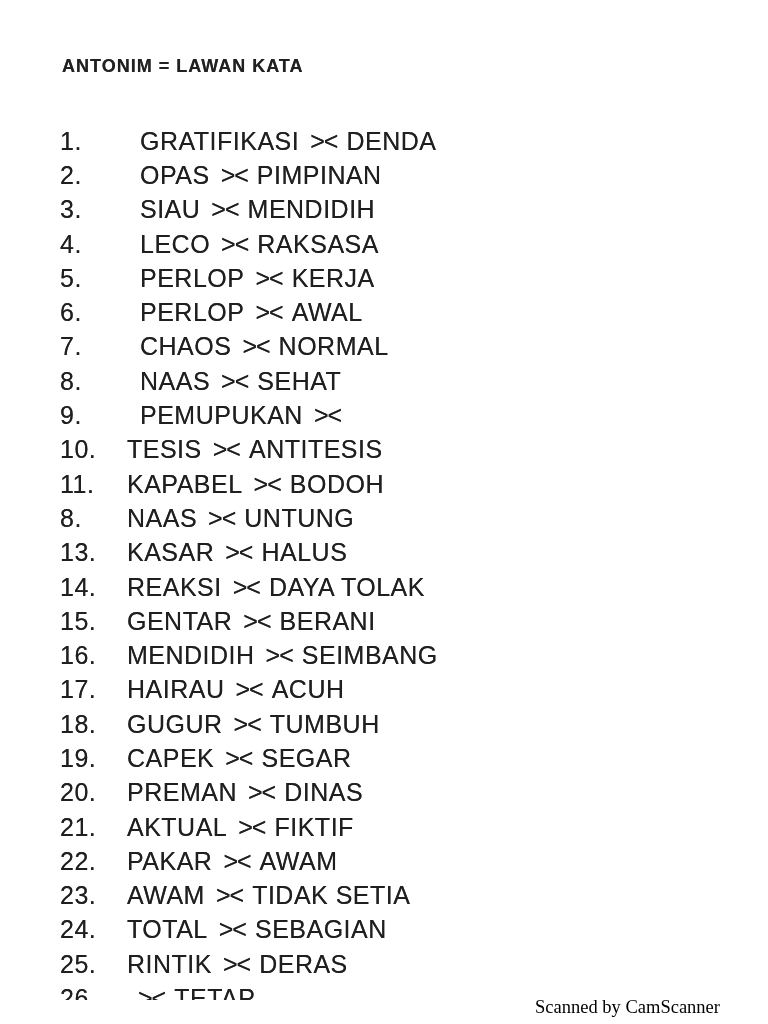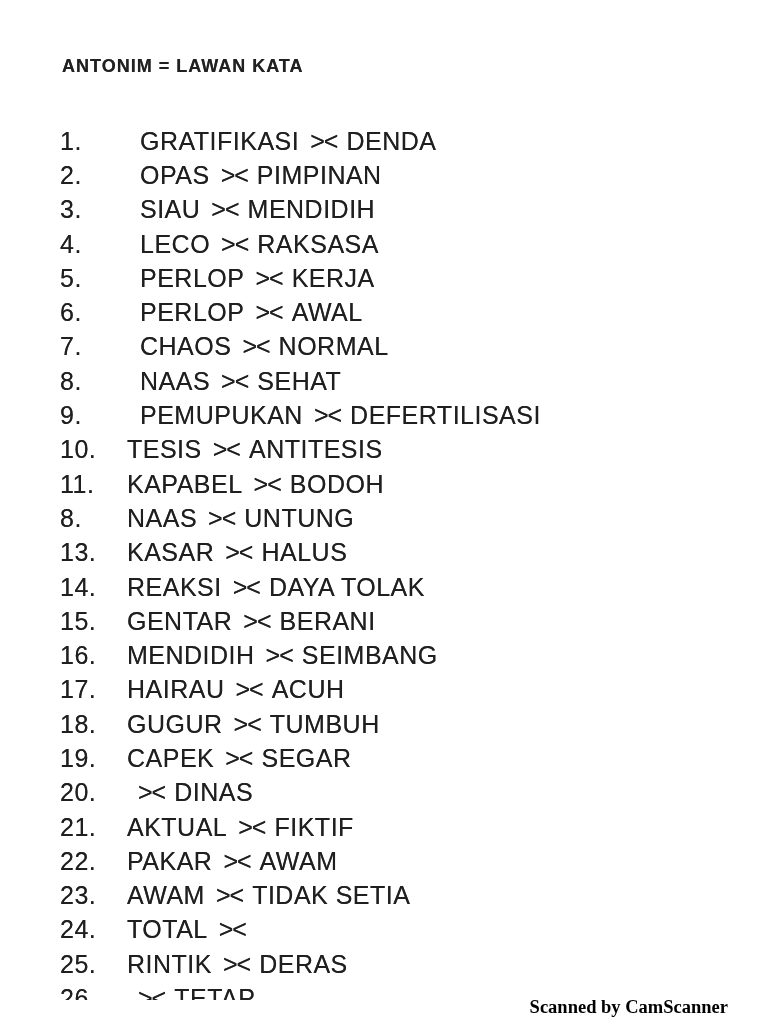--- a/index.html
+++ b/index.html
@@ -56,27 +56,26 @@
   
   .rows .row:nth-child(-n+9) .num {
     width: 80px;
   }
   .sep {
     margin: 0 9px 0 11px;
     letter-spacing: -1px;
   }
   .watermark {
     position: absolute;
-    right: 40px;
+    right: 48px;
     bottom: 6px;
     font-family: "Liberation Serif", serif;
     font-size: 18.5px;
     color: #000000;
     white-space: nowrap;
-    font-weight: bold;
   }
 </style>
 </head>
 <body>
 
 <div class="page">
 
   <div class="doc-title">ANTONIM = LAWAN KATA</div>
 
   <div class="rows">
@@ -133,21 +132,20 @@
     <span class="num">8.</span>
     <span class="left">NAAS</span>
     <span class="sep">&gt;&lt;</span>
     <span class="right">SEHAT</span>
   </div>
 
   <div class="row">
     <span class="num">9.</span>
     <span class="left">PEMUPUKAN</span>
     <span class="sep">&gt;&lt;</span>
-    <span class="right">DEFERTILISASI</span>
   </div>
 
   <div class="row">
     <span class="num">10.</span>
     <span class="left">TESIS</span>
     <span class="sep">&gt;&lt;</span>
     <span class="right">ANTITESIS</span>
   </div>
 
   <div class="row">
@@ -208,20 +206,21 @@
 
   <div class="row">
     <span class="num">19.</span>
     <span class="left">CAPEK</span>
     <span class="sep">&gt;&lt;</span>
     <span class="right">SEGAR</span>
   </div>
 
   <div class="row">
     <span class="num">20.</span>
+    <span class="left">PREMAN</span>
     <span class="sep">&gt;&lt;</span>
     <span class="right">DINAS</span>
   </div>
 
   <div class="row">
     <span class="num">21.</span>
     <span class="left">AKTUAL</span>
     <span class="sep">&gt;&lt;</span>
     <span class="right">FIKTIF</span>
   </div>
@@ -237,20 +236,21 @@
     <span class="num">23.</span>
     <span class="left">AWAM</span>
     <span class="sep">&gt;&lt;</span>
     <span class="right">TIDAK SETIA</span>
   </div>
 
   <div class="row">
     <span class="num">24.</span>
     <span class="left">TOTAL</span>
     <span class="sep">&gt;&lt;</span>
+    <span class="right">SEBAGIAN</span>
   </div>
 
   <div class="row">
     <span class="num">25.</span>
     <span class="left">RINTIK</span>
     <span class="sep">&gt;&lt;</span>
     <span class="right">DERAS</span>
   </div>
 
   <div class="row">

